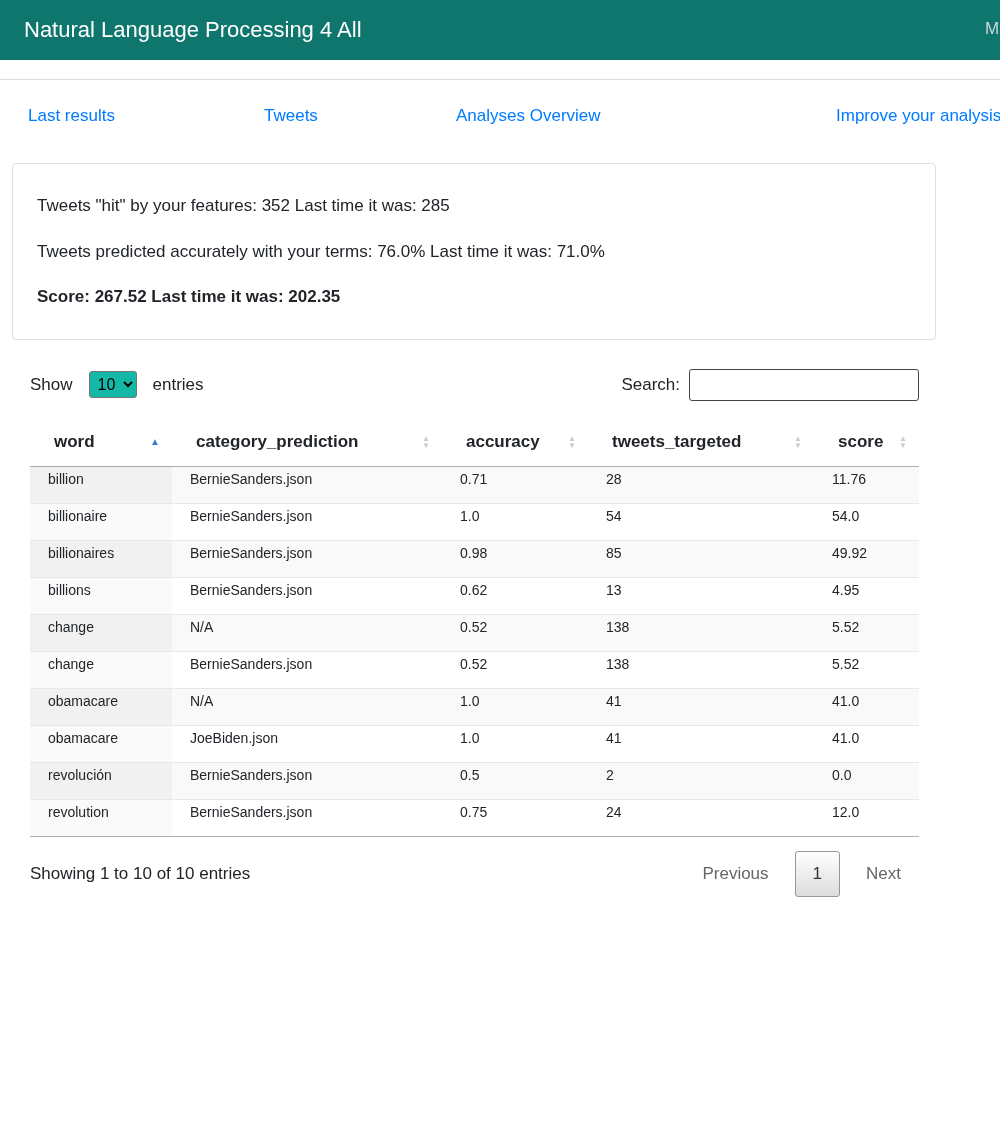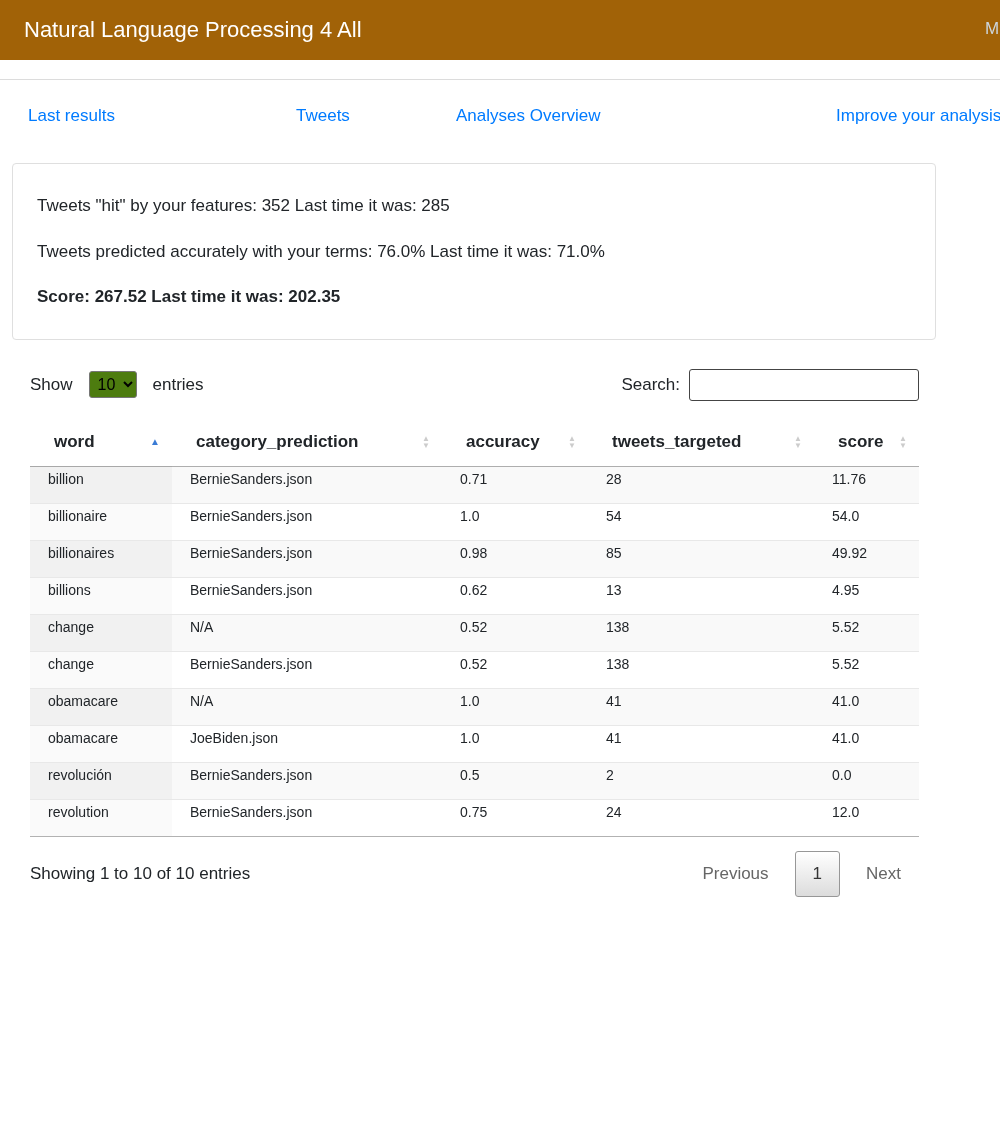--- a/index.html
+++ b/index.html
@@ -5,63 +5,63 @@
   * { box-sizing: border-box; }
   html, body { margin: 0; padding: 0; }
   body {
     width: 1000px; height: 1145px; overflow: hidden;
     background: #ffffff; color: #212529;
     font-family: "Liberation Sans", sans-serif;
     font-size: 17px;
   }
   
   .navbar {
-    height: 60px; background: #a16207;
+    height: 60px; background: #0f766e;
     display: flex; align-items: center;
     padding: 0 16px; position: relative;
   }
   .navbar-title { color: #ffffff; font-size: 22px; font-weight: 400; margin-left: 8px; }
   .navbar-menu {
     position: absolute; left: 985px; top: 19px;
     color: #cdd5db; font-size: 17px; text-decoration: none; white-space: nowrap;
   }
   
   .subnav {
     margin-top: 19px;
     border-top: 1px solid #dcdcdc;
     height: 84px;
     position: relative;
   }
   .subnav a {
     position: absolute; top: 26px;
     color: #007bff; text-decoration: none; font-size: 17px; white-space: nowrap;
   }
   .subnav a.link-1 { left: 28px; }
-  .subnav a.link-2 { left: 296px; text-align: center; }
+  .subnav a.link-2 { left: 264px; text-align: center; }
   .subnav a.link-3 { left: 456px; }
   .subnav a.link-4 { left: 836px; }
   
   .card {
     margin: 0 12px; width: 924px;
     border: 1px solid #dfdfdf; border-radius: 4px;
     background: #fff; padding: 6px 24px;
   }
   .card p { margin: 26px 0; line-height: 1.15; }
   .card p.score-line { font-weight: bold; }
   
   .dt-wrapper { margin: 28px 30px 0 30px; width: 889px; }
   .dt-controls {
     display: flex; justify-content: space-between; align-items: center;
     height: 34px; margin-bottom: 16px;
   }
   .dt-length { display: flex; align-items: center; gap: 16px; }
   .dt-length select {
     font-family: "Liberation Sans", sans-serif; font-size: 16px;
     border: 1px solid #767676; border-radius: 3px;
-    padding: 3px 4px; background: #4d7c0f;
+    padding: 3px 4px; background: #14b8a6;
   }
   .dt-search { display: flex; align-items: center; gap: 9px; }
   .dt-search input {
     width: 230px; height: 32px;
     border: 1px solid #444; border-radius: 3px;
     font-family: "Liberation Sans", sans-serif; font-size: 16px;
     padding: 0 8px; background: #fff;
   }
   
   table.dt { width: 100%; border-collapse: collapse; border-bottom: 1px solid rgba(0,0,0,0.3); }

